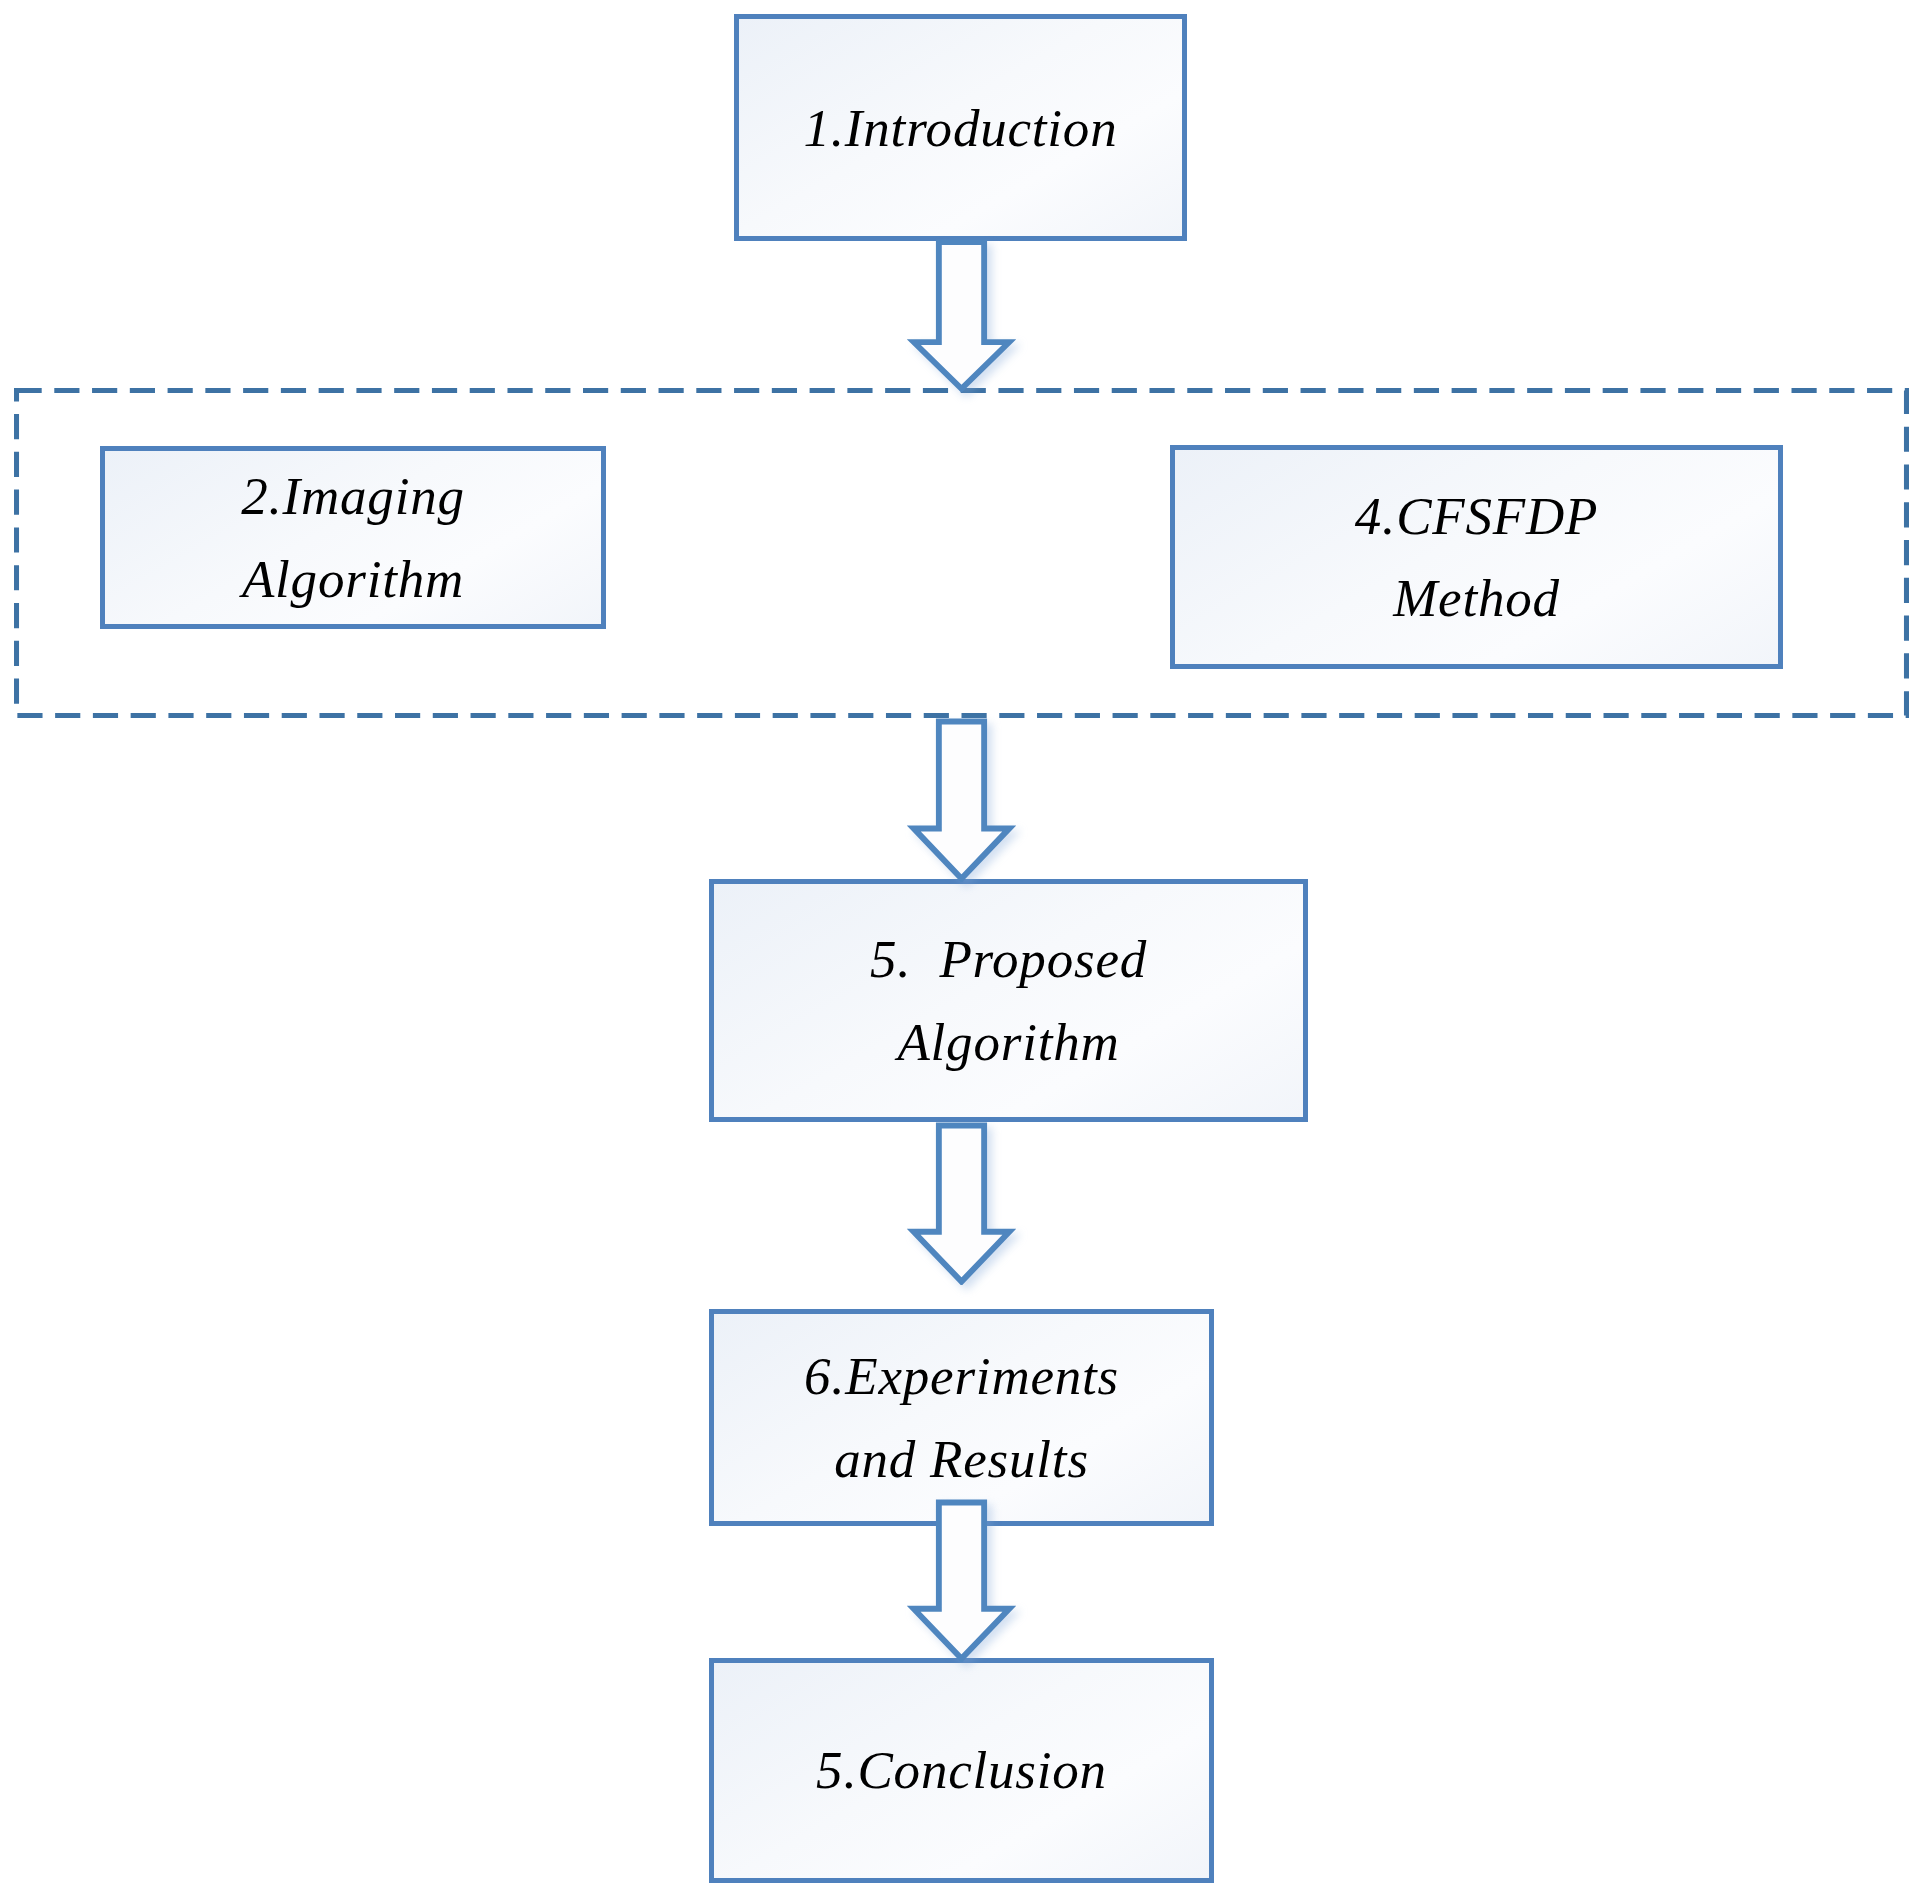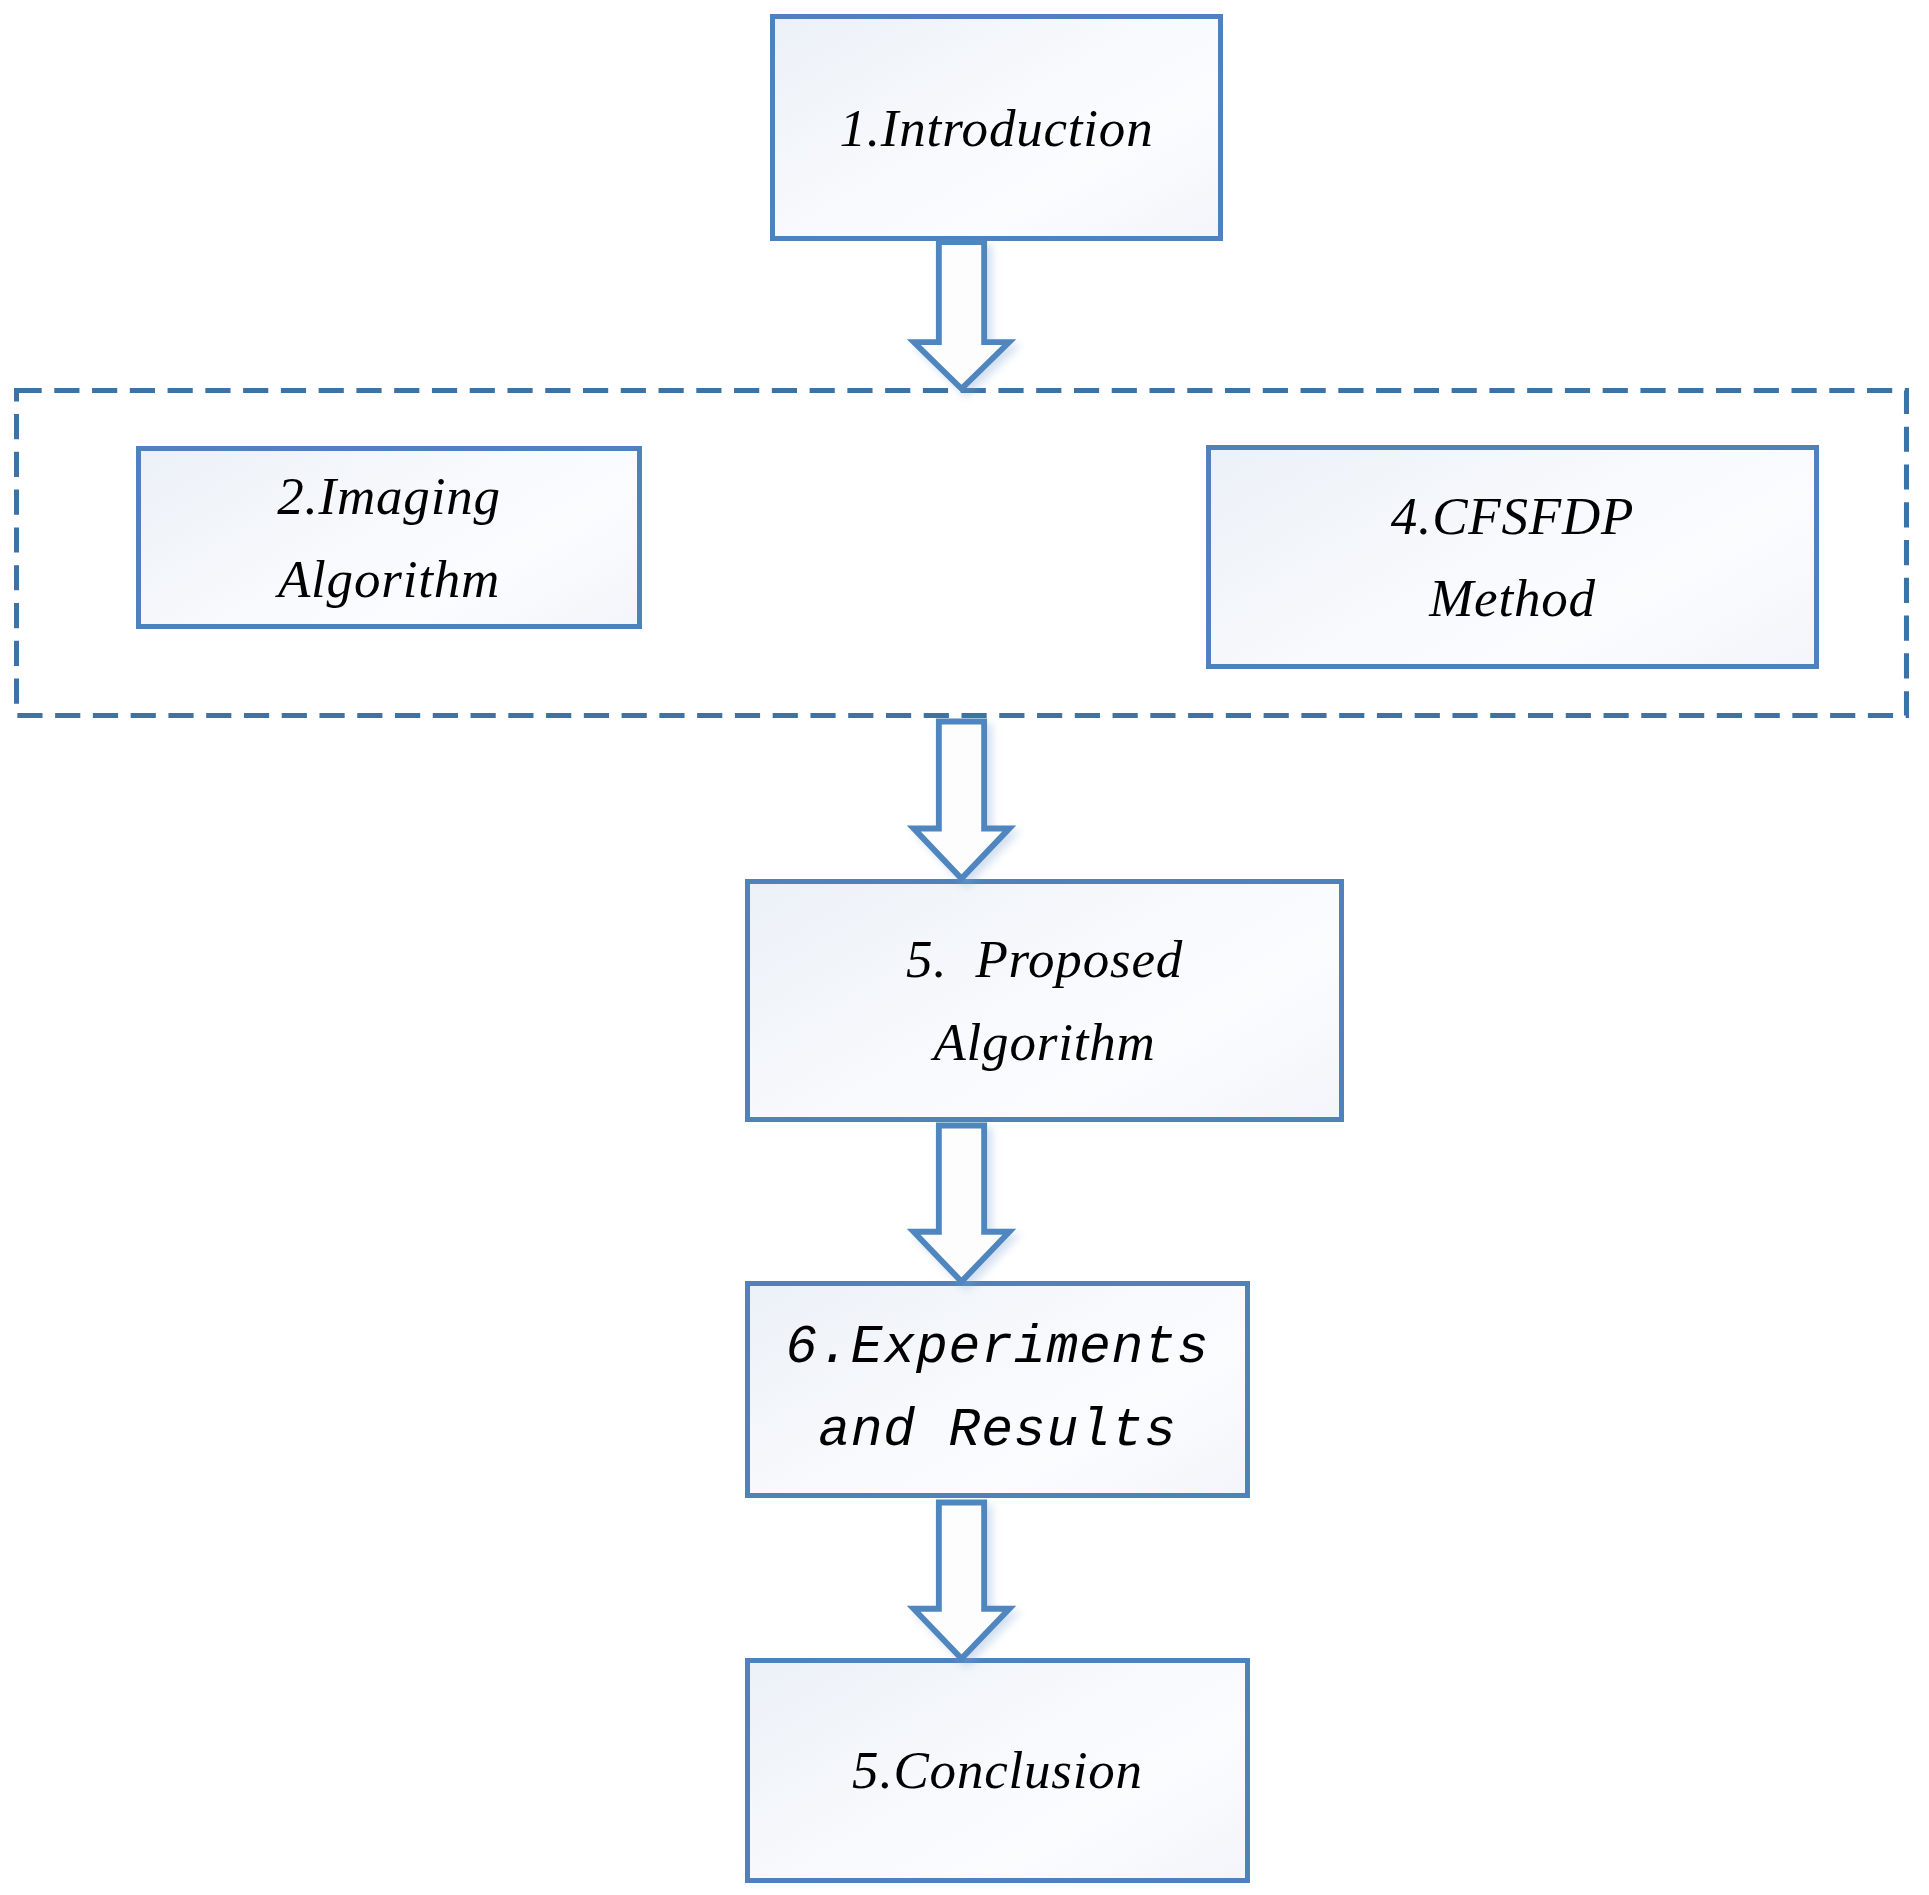--- a/index.html
+++ b/index.html
@@ -20,38 +20,37 @@
     overflow:hidden;
   }
   .node{
     position:absolute;
     box-sizing:border-box;
     border:5.9px solid var(--box-border);
     background:linear-gradient(150deg,var(--box-fill-a) 0%,#f7f9fc 45%,var(--box-fill-b) 70%,#f2f5fa 100%);
     display:flex;
     align-items:center;
     justify-content:center;
-    margin-left:36px;
   }
   .node-label{
     font-style:italic;
     font-size:53px;
     line-height:1.55;
     color:var(--text-color);
     text-align:center;
     white-space:pre-line;
     letter-spacing:0.8px;
   }
   
   .n1{left:734px;  top:14.3px;   width:453px; height:227px;}
   .n2{left:100px;  top:446px;  width:506px; height:183px;}
   .n3{left:670px;  top:445px;  width:505px; height:225px;}
   .n4{left:1170px; top:445px;  width:613px; height:224px;}
   .n5{left:709px;  top:879px; width:599px; height:243px;}
-  .n6{left:709px;  top:1281px; width:505px; height:217px;font-family:Liberation Mono, monospace;}
+  .n6{left:709px;  top:1309px; width:505px; height:217px;}
   .n7{left:709px;  top:1658px; width:505px; height:225px;}
 
   .dashed-frame{
     position:absolute;
     left:14.3px; top:388px;
     width:1895px; height:330px;
   }
   .dashed-frame rect{
     fill:none;
     stroke:var(--dashed-border);

